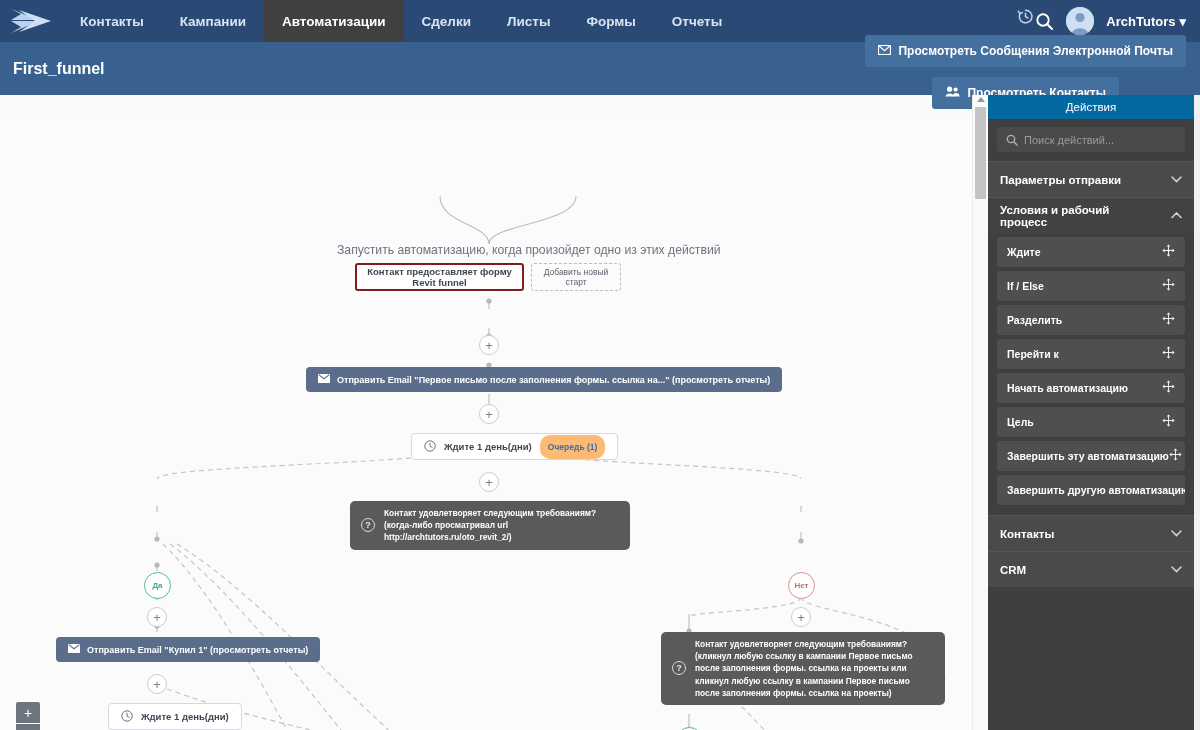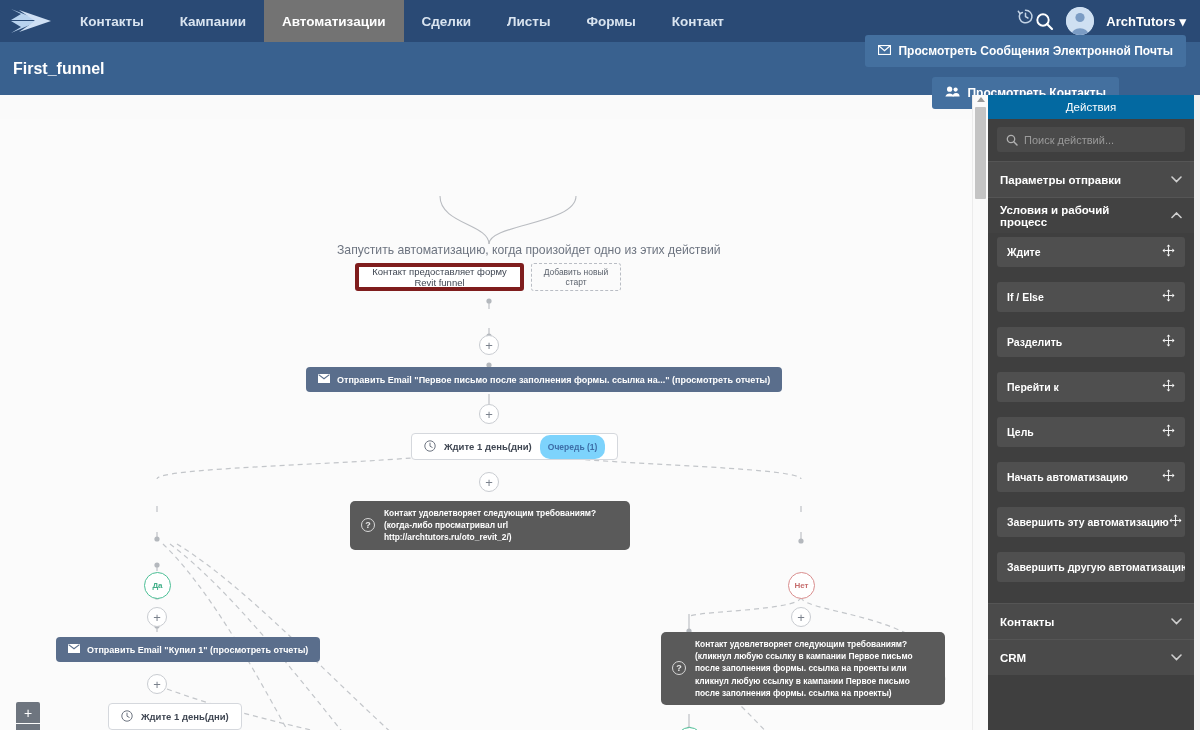--- a/index.html
+++ b/index.html
@@ -19,21 +19,21 @@
   .logo-wrap {
     width: 62px; display: flex; align-items: center; justify-content: center;
     flex: 0 0 62px;
   }
   .nav-tabs { display: flex; align-items: stretch; }
   .nav-tab {
     display: flex; align-items: center; padding: 0 18px;
     color: #d9e4f0; font-size: 13.5px; font-weight: bold; cursor: pointer;
     white-space: nowrap;
   }
-  .nav-tab.active { background: #737373; color: #ffffff; }
+  .nav-tab.active { background: #404040; color: #ffffff; }
   .nav-right {
     margin-left: auto; display: flex; align-items: center; padding-right: 14px; gap: 12px;
   }
   .search-btn { cursor: pointer; display:flex; align-items:center; }
   .avatar {
     width: 28px; height: 28px; border-radius: 50%;
     background: #cfe0f2; display: flex; align-items: flex-end; justify-content: center;
     overflow: hidden;
   }
   .user-name { color: #ffffff; font-size: 13px; font-weight: bold; }
@@ -85,23 +85,23 @@
   }
 
   .svg-layer { position: absolute; top: 0; left: 0; width: 988px; height: 635px; }
 
   .trigger-caption {
     position: absolute; left: 337px; top: 124px;
     font-size: 12.2px; color: #6d7480;
   }
   .trigger-box {
     position: absolute; left: 355px; top: 144px; width: 169px; height: 28px;
-    background: #ffffff; border: 4px solid #7f1d1d; border-radius: 3px;
+    background: #ffffff; border: 2px solid #7f1d1d; border-radius: 3px;
     display: flex; align-items: center; justify-content: center;
-    font-size: 9.5px; font-weight: normal; color: #3f4652; cursor: pointer;
+    font-size: 9.5px; font-weight: bold; color: #3f4652; cursor: pointer;
     text-align: center; padding: 0 5px;
   }
   .trigger-add {
     position: absolute; left: 531px; top: 144px; width: 90px; height: 28px;
     background: #fbfbfb; border: 1px dashed #b9bdc4; border-radius: 3px;
     display: flex; align-items: center; justify-content: center;
     font-size: 8.5px; color: #5b626d; cursor: pointer; text-align:center;
   }
 
   .email-node {
@@ -110,21 +110,21 @@
     padding: 0 12px; height: 25px; font-size: 9px; font-weight: bold;
     cursor: pointer; white-space: nowrap; position: absolute;
   }
   .wait-node {
     background: #ffffff; border: 1px solid #d5d8dd; border-radius: 4px;
     display: flex; align-items: center; gap: 8px;
     padding: 0 12px; height: 27px; font-size: 9.5px; font-weight: bold;
     color: #3f4652; cursor: pointer; white-space: nowrap; position: absolute;
   }
   .queue-badge {
-    background: #7dd3fc; color: #3d6ea8; border-radius: 10px;
+    background: #fdba74; color: #3d6ea8; border-radius: 10px;
     padding: 7px 8px; font-size: 8.5px; font-weight: bold;
   }
   .cond-node {
     background: #5a5a5a; color: #ffffff; border-radius: 5px;
     display: flex; align-items: center; gap: 9px;
     padding: 6px 14px 6px 11px; font-size: 8.4px; font-weight: bold;
     cursor: pointer; position: absolute; line-height: 1.45;
   }
   .q-mark {
     flex: 0 0 14px; width: 14px; height: 14px; border-radius: 50%;
@@ -180,21 +180,21 @@
   .search-icon-sb { position: absolute; left: 18px; top: 40px; color: #b5b5b5; font-size: 11px; }
   .sb-group-head {
     height: 36px; background: #4a4a4a; border-top: 1px solid #555;
     display: flex; align-items: center; padding: 0 12px;
     color: #ffffff; font-size: 11.5px; font-weight: bold; cursor: pointer; gap: 28px;
   }
   .sb-group-head.expanded { background: #424242; }
   .chev { margin-left: auto; font-size: 10px; color: #cfcfcf; }
   .sb-items { background: #3f3f3f; padding: 4px 9px 6px 9px; }
   .sb-item {
-    background: #4f4f4f; border-radius: 3px; height: 30px; margin-bottom: 15px;
+    background: #4f4f4f; border-radius: 3px; height: 30px; margin-bottom: 4px;
     display: flex; align-items: center; padding: 0 10px;
     color: #ffffff; font-size: 10.5px; font-weight: bold; cursor: move;
     white-space: nowrap; overflow: hidden;
   }
   .move-icon { margin-left: auto; color: #ffffff; font-size: 13px; flex: 0 0 auto; }
 </style>
 </head>
 <body>
 
 <div class="app">
@@ -220,21 +220,21 @@
       <div class="nav-tab">
           <span>Сделки</span>
         </div>
       <div class="nav-tab">
           <span>Листы</span>
         </div>
       <div class="nav-tab">
           <span>Формы</span>
         </div>
       <div class="nav-tab">
-          <span>Контакт</span>
+          <span>Отчеты</span>
         </div>
     </div>
     <div class="nav-right">
       <div class="search-btn">
         <svg width="19" height="19" viewBox="0 0 19 19">
           <circle cx="8" cy="8" r="5.7" fill="none" stroke="#ffffff" stroke-width="1.9"></circle>
           <line x1="12" y1="12" x2="17" y2="17" stroke="#ffffff" stroke-width="2.1" stroke-linecap="round"></line>
         </svg>
       </div>
       <div class="avatar">
@@ -547,40 +547,40 @@
         <span>Перейти к</span>
         <span class="move-icon">
           <svg width="13" height="13" viewBox="0 0 13 13">
               <path d="M6.5 0.5 L8.4 2.6 H4.6 Z M6.5 12.5 L8.4 10.4 H4.6 Z M0.5 6.5 L2.6 4.6 V8.4 Z M12.5 6.5 L10.4 4.6 V8.4 Z" fill="#ffffff"></path>
               <rect x="6.1" y="2.4" width="0.9" height="8.2" fill="#ffffff"></rect>
               <rect x="2.4" y="6.1" width="8.2" height="0.9" fill="#ffffff"></rect>
             </svg>
         </span>
       </div>
       <div class="sb-item">
+        <span>Начать автоматизацию</span>
+        <span class="move-icon">
+          <svg width="13" height="13" viewBox="0 0 13 13">
+              <path d="M6.5 0.5 L8.4 2.6 H4.6 Z M6.5 12.5 L8.4 10.4 H4.6 Z M0.5 6.5 L2.6 4.6 V8.4 Z M12.5 6.5 L10.4 4.6 V8.4 Z" fill="#ffffff"></path>
+              <rect x="6.1" y="2.4" width="0.9" height="8.2" fill="#ffffff"></rect>
+              <rect x="2.4" y="6.1" width="8.2" height="0.9" fill="#ffffff"></rect>
+            </svg>
+        </span>
+      </div>
+      <div class="sb-item">
         <span>Цель</span>
         <span class="move-icon">
           <svg width="13" height="13" viewBox="0 0 13 13">
               <path d="M6.5 0.5 L8.4 2.6 H4.6 Z M6.5 12.5 L8.4 10.4 H4.6 Z M0.5 6.5 L2.6 4.6 V8.4 Z M12.5 6.5 L10.4 4.6 V8.4 Z" fill="#ffffff"></path>
               <rect x="6.1" y="2.4" width="0.9" height="8.2" fill="#ffffff"></rect>
               <rect x="2.4" y="6.1" width="8.2" height="0.9" fill="#ffffff"></rect>
             </svg>
         </span>
       </div>
       <div class="sb-item">
-        <span>Начать автоматизацию</span>
-        <span class="move-icon">
-          <svg width="13" height="13" viewBox="0 0 13 13">
-              <path d="M6.5 0.5 L8.4 2.6 H4.6 Z M6.5 12.5 L8.4 10.4 H4.6 Z M0.5 6.5 L2.6 4.6 V8.4 Z M12.5 6.5 L10.4 4.6 V8.4 Z" fill="#ffffff"></path>
-              <rect x="6.1" y="2.4" width="0.9" height="8.2" fill="#ffffff"></rect>
-              <rect x="2.4" y="6.1" width="8.2" height="0.9" fill="#ffffff"></rect>
-            </svg>
-        </span>
-      </div>
-      <div class="sb-item">
         <span>Завершить эту автоматизацию</span>
         <span class="move-icon">
           <svg width="13" height="13" viewBox="0 0 13 13">
               <path d="M6.5 0.5 L8.4 2.6 H4.6 Z M6.5 12.5 L8.4 10.4 H4.6 Z M0.5 6.5 L2.6 4.6 V8.4 Z M12.5 6.5 L10.4 4.6 V8.4 Z" fill="#ffffff"></path>
               <rect x="6.1" y="2.4" width="0.9" height="8.2" fill="#ffffff"></rect>
               <rect x="2.4" y="6.1" width="8.2" height="0.9" fill="#ffffff"></rect>
             </svg>
         </span>
       </div>
       <div class="sb-item">

